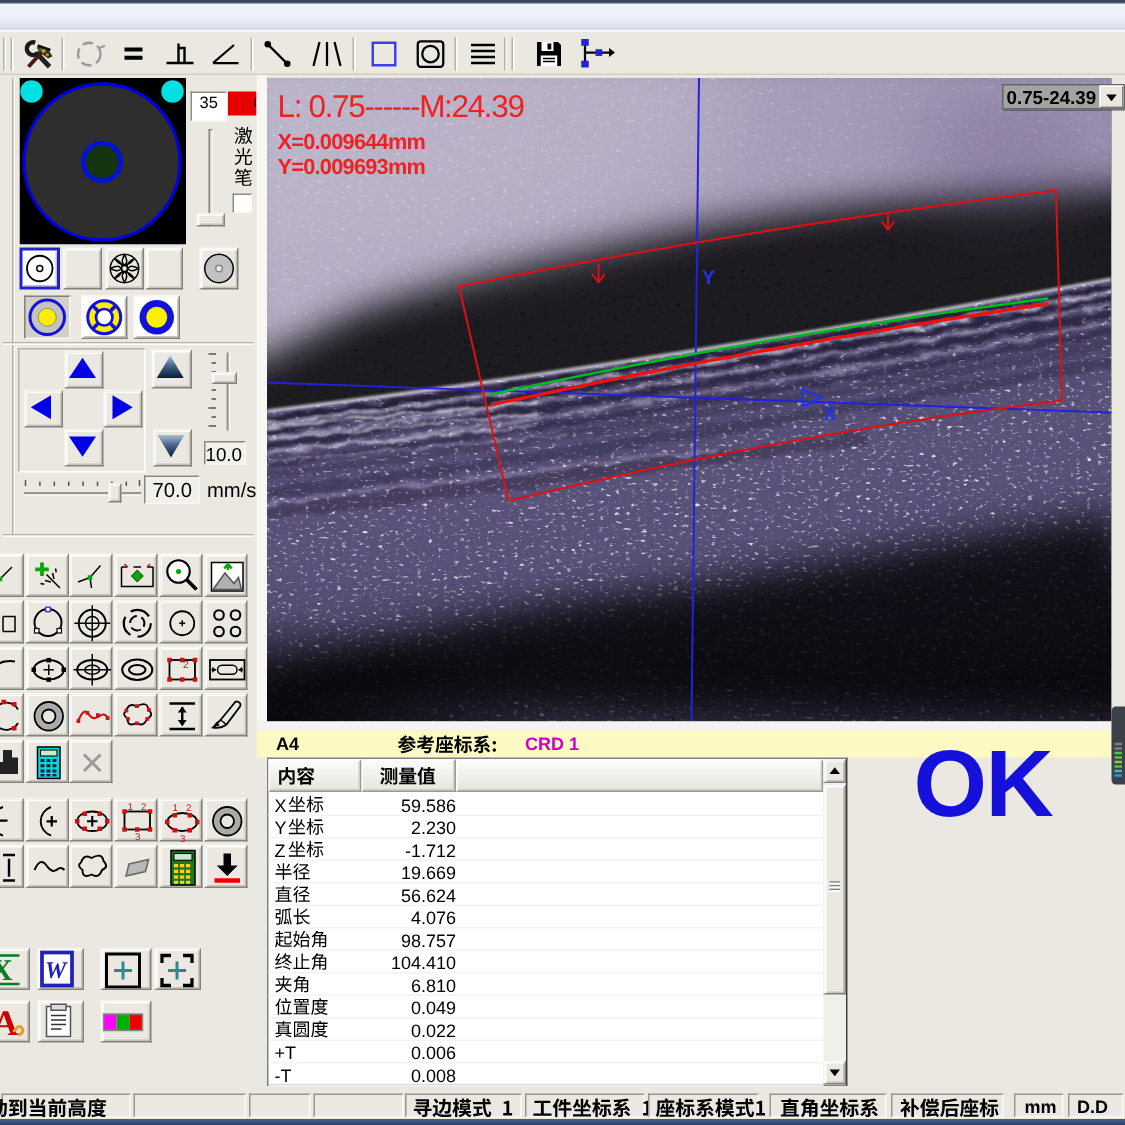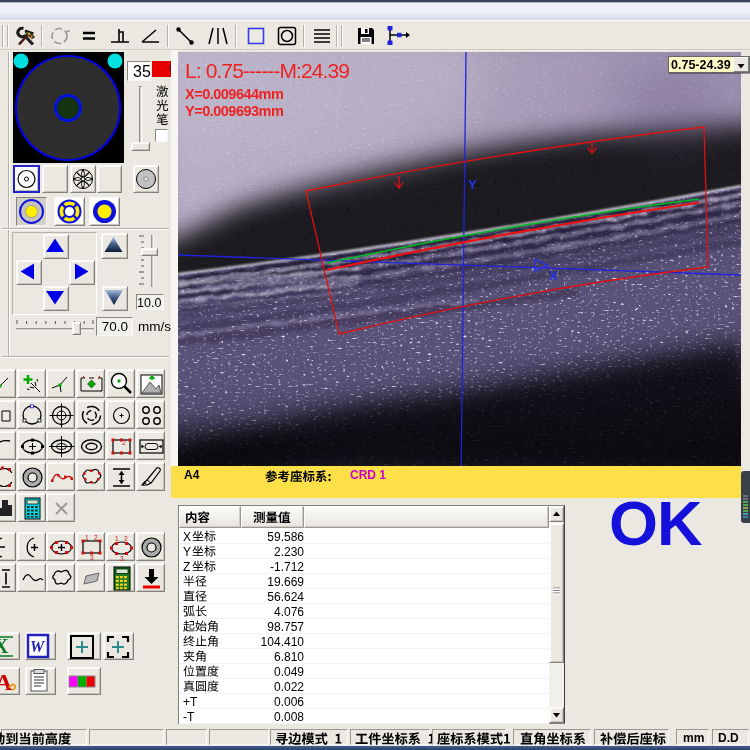--- a/index.html
+++ b/index.html
@@ -90,21 +90,21 @@
 </div>
 <div class="abs" id="leftpanel">
 <div class="abs" style="left:8px;top:2px;width:2px;height:305px;border-left:1px solid #b5b2aa;border-right:1px solid #fff"></div>
 <svg class="abs" style="left:13px;top:2px" width="111" height="111" viewBox="0 0 111 111">
       <rect width="111" height="111" fill="#000"></rect>
       <circle cx="55" cy="56" r="52" fill="#2e2e2e" stroke="#0000e0" stroke-width="2.2"></circle>
       <circle cx="55" cy="56" r="12.5" fill="#14330f" stroke="#0010e0" stroke-width="3"></circle>
       <circle cx="8" cy="9" r="7.5" fill="#00e0e0"></circle>
       <circle cx="102" cy="9" r="7.5" fill="#00e0e0"></circle>
     </svg>
-<div class="abs sunk" style="left:127px;top:11px;width:24px;height:19px;background:#fff;font-size:16px;padding:1px 0 17px 5px">35</div>
+<div class="abs sunk" style="left:127px;top:11px;width:24px;height:19px;background:#fff;font-size:11px;padding:1px 0 17px 5px">35</div>
 <div class="abs" style="left:152px;top:11px;width:22px;height:16px;background:#e60000;color:#0f172a;font-weight:normal;font-style:italic;font-size:12.5px;line-height:15px;padding-left:17px"><span style="display:inline-block;transform:scaleX(.75);transform-origin:0 0">OFF</span></div>
 <div class="abs" style="left:139px;top:36px;width:3px;height:66px;border:1px solid;border-color:#8a8880 #f8f7f4 #f8f7f4 #8a8880;background:#d8d5ce"></div>
 <div class="btn" style="left:131px;top:92px;width:19px;height:9px"></div>
 <div class="abs" style="left:156px;top:33px"><svg width="12" height="12" viewBox="0 -11.0 12 12" style="overflow:visible">
         <path d="M4.2 -6.9H6.5V-5.9H4.2ZM4.2 -8.5H6.5V-7.6H4.2ZM0.8 -9.8C1.4 -9.4 2.2 -8.7 2.5 -8.2L3.1 -8.8C2.7 -9.3 2 -9.9 1.3 -10.4ZM0.4 -6.4C1 -6 1.8 -5.4 2.2 -5L2.7 -5.7C2.3 -6 1.6 -6.6 1 -6.9ZM0.6 0.3 1.3 0.8C1.9 -0.3 2.5 -1.8 2.9 -3.1L2.2 -3.6C1.8 -2.2 1.1 -0.6 0.6 0.3ZM8.7 -10.5C8.4 -8.6 8 -6.7 7.3 -5.4V-9.2H5.6L6 -10.4L5 -10.5C5 -10.1 4.8 -9.6 4.7 -9.2H3.5V-5.2H7.2C7.4 -5 7.7 -4.7 7.8 -4.6C8 -4.9 8.2 -5.3 8.4 -5.7C8.6 -4.5 8.8 -3.2 9.3 -2C8.8 -1 8.2 -0.2 7.2 0.4C7.4 0.6 7.8 0.9 7.9 1C8.7 0.4 9.3 -0.3 9.8 -1.2C10.2 -0.3 10.8 0.4 11.5 1C11.7 0.8 12 0.4 12.1 0.2C11.3 -0.3 10.7 -1.1 10.2 -2.1C10.8 -3.5 11.2 -5.2 11.4 -7.2H12V-8.1H9.1C9.3 -8.8 9.4 -9.6 9.5 -10.4ZM4.6 -4.9 4.9 -4.2H3V-3.5H4.2V-3C4.2 -2.1 4 -0.6 2.5 0.5C2.7 0.6 3 0.9 3.1 1C4.3 0.2 4.8 -0.9 4.9 -1.9H6.4C6.3 -0.7 6.2 -0.2 6.1 -0C6 0.1 5.9 0.1 5.8 0.1C5.6 0.1 5.2 0.1 4.8 0C4.9 0.2 5 0.6 5 0.8C5.5 0.8 5.9 0.8 6.2 0.8C6.5 0.8 6.7 0.7 6.8 0.5C7.1 0.2 7.1 -0.5 7.2 -2.3C7.2 -2.4 7.2 -2.7 7.2 -2.7H5V-3V-3.5H7.7V-4.2H5.8C5.7 -4.5 5.5 -4.9 5.4 -5.1ZM10.6 -7.2C10.5 -5.6 10.2 -4.2 9.8 -3.1C9.3 -4.4 9 -5.8 8.8 -7.1L8.9 -7.2Z" fill="#000"></path>
       </svg></div>
 <div class="abs" style="left:156px;top:47px"><svg width="12" height="12" viewBox="0 -11.0 12 12" style="overflow:visible">
         <path d="M1.7 -9.6C2.4 -8.6 3 -7.3 3.2 -6.5L4.1 -6.8C3.9 -7.7 3.2 -8.9 2.6 -9.9ZM9.9 -10C9.6 -9 8.9 -7.7 8.4 -6.8L9.2 -6.5C9.7 -7.3 10.4 -8.6 10.9 -9.7ZM5.7 -10.5V-5.7H0.7V-4.8H4C3.8 -2.5 3.4 -0.7 0.4 0.2C0.6 0.4 0.9 0.8 1 1C4.2 -0 4.8 -2.1 5 -4.8H7.3V-0.4C7.3 0.7 7.6 1 8.8 1C9 1 10.3 1 10.6 1C11.6 1 11.9 0.4 12 -1.6C11.7 -1.7 11.3 -1.9 11.1 -2C11.1 -0.2 11 0.1 10.5 0.1C10.2 0.1 9.1 0.1 8.9 0.1C8.4 0.1 8.3 0 8.3 -0.4V-4.8H11.9V-5.7H6.7V-10.5Z" fill="#000"></path>
       </svg></div>
 <div class="abs" style="left:156px;top:61px"><svg width="12" height="12" viewBox="0 -11.0 12 12" style="overflow:visible">
@@ -584,28 +584,28 @@
 <path d="M357 207.5 L370 213.2 L357 219 Z" fill="none" stroke="#2233ee" stroke-width="1.3"></path>
 <path d="M128 139 Q327 99 526 75 L530 215 Q345 237.5 161 282 Z" fill="none" stroke="#e01010" stroke-width="1.3"></path>
 <path d="M221 124 v11 M221 136.5 l-4.2-6 M221 136.5 l4.2-6" stroke="#e01010" stroke-width="1.3" fill="none"></path>
 <path d="M414 89 v11 M414 101.5 l-4.2-6 M414 101.5 l4.2-6" stroke="#e01010" stroke-width="1.3" fill="none"></path>
 <path d="M149 218 Q335 178 521 150.5" stroke="#ee1111" stroke-width="2.2" fill="none"></path>
 <path d="M149 211 Q335 171 521 147" stroke="#00bb22" stroke-width="1.6" fill="none"></path>
 <text x="7" y="26" font-size="21" letter-spacing="-0.9" fill="#ee2222">L: 0.75------M:24.39</text>
 <text x="7" y="47" font-size="14.5" letter-spacing="-0.5" font-weight="bold" fill="#ee2222">X=0.009644mm</text>
 <text x="7" y="64" font-size="14.5" letter-spacing="-0.5" font-weight="bold" fill="#ee2222">Y=0.009693mm</text>
 </svg>
-<div class="abs" style="left:668px;top:56px;width:82px;height:17px;background:#fef9c3;border:1px solid #666;box-shadow:1px 1px 0 #00000055">
+<div class="abs" style="left:668px;top:56px;width:82px;height:17px;background:#a3a3a3;border:1px solid #666;box-shadow:1px 1px 0 #00000055">
 <div style="position:absolute;left:2px;top:1px;font-size:12.5px;font-weight:bold">0.75-24.39</div>
 <div style="position:absolute;right:0;top:0;width:16px;height:15px;background:#ebe8e1;border:1px solid;border-color:#fff #83817c #83817c #fff"><svg width="14" height="13" viewBox="0 0 14 13">
         <path d="M3.5 5 h7 L7 9.5z" fill="#000"></path>
       </svg></div>
 </div>
 <div class="abs" style="left:171px;top:481px;width:579px;height:6px;background:#f4f3ef"></div>
-<div class="abs" style="left:171px;top:466px;width:570px;height:32px;background:#fde047">
+<div class="abs" style="left:171px;top:487px;width:570px;height:18px;background:#fef9c3">
 <div class="abs" style="left:13px;top:2px;font-size:12px;font-weight:bold">A4</div>
 <div class="abs" style="left:94px;top:2px"><svg width="67" height="12" viewBox="0 -11.0 67 12" style="overflow:visible">
         <path d="M7.7 -3.5C6.6 -2.8 4.5 -2.3 2.8 -2.1C3.1 -1.7 3.5 -1.3 3.7 -0.9C5.6 -1.3 7.6 -1.9 8.9 -2.9ZM9.1 -2.2C7.8 -1 4.9 -0.4 2 -0.2C2.2 0.2 2.5 0.7 2.7 1.2C5.9 0.8 8.8 0.1 10.5 -1.6ZM2.1 -7.2C2.5 -7.3 2.9 -7.3 4.5 -7.4C4.4 -7.1 4.3 -6.9 4.1 -6.6H0.6V-5.3H3.2C2.4 -4.4 1.4 -3.8 0.3 -3.3C0.6 -3 1.2 -2.4 1.4 -2.1C2.1 -2.5 2.8 -2.9 3.5 -3.5C3.7 -3.2 3.9 -3 4 -2.8C5.2 -3.1 6.8 -3.6 7.9 -4.2L6.7 -4.9C6.1 -4.6 5 -4.3 4 -4C4.4 -4.4 4.8 -4.9 5.1 -5.3H7.5C8.4 -4 9.8 -2.8 11.2 -2.1C11.4 -2.5 11.9 -3 12.2 -3.3C11.1 -3.7 10 -4.5 9.2 -5.3H12V-6.6H5.8C6 -6.9 6.1 -7.2 6.2 -7.5L9.4 -7.6C9.7 -7.4 10 -7.1 10.1 -6.9L11.4 -7.8C10.7 -8.6 9.3 -9.6 8.2 -10.3L7 -9.6C7.3 -9.3 7.7 -9.1 8.1 -8.8L4.6 -8.7C5.3 -9.1 5.9 -9.6 6.5 -10L5.2 -10.8C4.3 -9.9 3.1 -9.2 2.7 -8.9C2.3 -8.7 2 -8.6 1.7 -8.5C1.9 -8.2 2.1 -7.5 2.1 -7.2Z M22.7 -10.1C22.3 -9.6 21.9 -9.1 21.4 -8.7V-9.3H18.9V-10.6H17.4V-9.3H14.4V-8.1H17.4V-7.1H13.3V-5.9H17.8C16.2 -4.9 14.6 -4.1 12.9 -3.6C13.1 -3.2 13.4 -2.6 13.5 -2.2C14.6 -2.6 15.6 -3.1 16.6 -3.7C16.3 -3 15.9 -2.2 15.6 -1.7H21C20.8 -0.9 20.6 -0.5 20.4 -0.4C20.2 -0.2 20.1 -0.2 19.8 -0.2C19.4 -0.2 18.4 -0.3 17.5 -0.3C17.8 0.1 18 0.6 18.1 1.1C18.9 1.1 19.8 1.1 20.2 1.1C20.8 1 21.2 1 21.6 0.6C22.1 0.2 22.3 -0.6 22.6 -2.3C22.7 -2.5 22.7 -2.9 22.7 -2.9H17.8L18.2 -3.8H23.1V-4.9H18.8C19.2 -5.2 19.7 -5.5 20.1 -5.9H24.3V-7.1H21.6C22.5 -7.9 23.2 -8.6 23.8 -9.5ZM18.9 -7.1V-8.1H20.8C20.4 -7.8 20 -7.4 19.6 -7.1Z M30.8 -10.3C30.9 -10.1 31.1 -9.8 31.2 -9.5H26.3V-6.1C26.3 -4.2 26.2 -1.6 25.2 0.2C25.6 0.3 26.2 0.8 26.5 1C27.3 -0.4 27.6 -2.4 27.7 -4.2C28 -4 28.5 -3.6 28.7 -3.4C29.2 -3.8 29.5 -4.2 29.8 -4.8C30.2 -4.4 30.6 -3.9 30.9 -3.6L31.6 -4.5V-3H28.4V-1.7H31.6V-0.5H27.6V0.8H37V-0.5H33V-1.7H36.4V-3H33V-4.1C33.3 -3.9 33.6 -3.6 33.8 -3.5C34.2 -3.8 34.5 -4.2 34.8 -4.7C35.4 -4.2 35.9 -3.7 36.2 -3.4L37.1 -4.4C36.7 -4.8 36 -5.3 35.4 -5.8C35.5 -6.3 35.7 -6.8 35.8 -7.4L34.4 -7.5C34.2 -6.3 33.8 -5.3 33 -4.6V-7.7H31.6V-4.7C31.3 -5.1 30.8 -5.6 30.3 -6C30.5 -6.4 30.6 -6.9 30.6 -7.4L29.3 -7.5C29.1 -6.1 28.6 -5 27.7 -4.3C27.7 -4.9 27.7 -5.5 27.7 -6.1V-8.1H37V-9.5H32.9C32.7 -9.9 32.5 -10.4 32.2 -10.8Z M43.3 -9.9V-8.5H48.9V-9.9ZM47.2 -3.9C47.7 -2.7 48.2 -1 48.3 0.1L49.7 -0.4C49.5 -1.5 49 -3.1 48.4 -4.4ZM43.3 -4.3C43 -3 42.5 -1.7 41.9 -0.8C42.2 -0.6 42.8 -0.2 43 -0C43.7 -1 44.3 -2.5 44.7 -4ZM42.8 -6.9V-5.5H45.2V-0.7C45.2 -0.5 45.2 -0.5 45 -0.5C44.8 -0.5 44.3 -0.5 43.8 -0.5C44 -0.1 44.2 0.6 44.2 1.1C45.1 1.1 45.7 1 46.2 0.8C46.6 0.5 46.7 0.1 46.7 -0.6V-5.5H49.5V-6.9ZM39.7 -10.6V-8.2H37.9V-6.8H39.4C39 -5.4 38.4 -3.7 37.7 -2.8C38 -2.4 38.3 -1.8 38.5 -1.4C38.9 -2 39.3 -3 39.7 -4V1.1H41.1V-4.8C41.5 -4.3 41.8 -3.7 42 -3.3L42.8 -4.5C42.6 -4.8 41.5 -6.1 41.1 -6.5V-6.8H42.6V-8.2H41.1V-10.6Z M53 -2.7C52.4 -1.9 51.4 -1.1 50.5 -0.5C50.9 -0.3 51.5 0.2 51.8 0.5C52.7 -0.2 53.8 -1.2 54.5 -2.2ZM57.7 -2C58.7 -1.2 59.9 -0.2 60.5 0.5L61.8 -0.4C61.2 -1.1 59.9 -2.1 59 -2.8ZM58 -5.5C58.2 -5.3 58.5 -5 58.7 -4.8L55 -4.5C56.6 -5.3 58.2 -6.3 59.7 -7.5L58.6 -8.5C58 -8 57.4 -7.5 56.8 -7.1L54.3 -7C55.1 -7.5 55.8 -8.1 56.4 -8.7C58.1 -8.9 59.6 -9.1 60.9 -9.4L59.8 -10.7C57.7 -10.2 54.2 -9.8 51.1 -9.7C51.3 -9.4 51.5 -8.8 51.5 -8.4C52.4 -8.4 53.4 -8.5 54.4 -8.6C53.7 -8 53 -7.5 52.8 -7.3C52.4 -7.1 52.1 -6.9 51.8 -6.8C52 -6.5 52.2 -5.8 52.2 -5.6C52.5 -5.7 53 -5.7 54.9 -5.9C54.1 -5.4 53.4 -5 53 -4.9C52.2 -4.5 51.8 -4.2 51.3 -4.2C51.4 -3.8 51.6 -3.1 51.7 -2.8C52.1 -3 52.7 -3.1 55.5 -3.3V-0.6C55.5 -0.4 55.5 -0.4 55.3 -0.4C55.1 -0.4 54.3 -0.4 53.6 -0.4C53.9 0 54.1 0.6 54.2 1.1C55.1 1.1 55.8 1.1 56.4 0.8C56.9 0.6 57.1 0.2 57.1 -0.5V-3.4L59.7 -3.7C60 -3.2 60.2 -2.9 60.4 -2.5L61.6 -3.2C61.1 -4 60.1 -5.2 59.1 -6.1Z M64.5 -4.6C65.2 -4.6 65.7 -5.1 65.7 -5.8C65.7 -6.5 65.2 -7 64.5 -7C63.9 -7 63.4 -6.5 63.4 -5.8C63.4 -5.1 63.9 -4.6 64.5 -4.6ZM64.5 0.2C65.2 0.2 65.7 -0.4 65.7 -1C65.7 -1.7 65.2 -2.2 64.5 -2.2C63.9 -2.2 63.4 -1.7 63.4 -1C63.4 -0.4 63.9 0.2 64.5 0.2Z" fill="#000"></path>
       </svg></div>
 <div class="abs" style="left:179px;top:2px;font-size:12px;font-weight:bold;color:#cc00cc">CRD 1</div>
 </div>
 <div class="abs" id="tablebox" style="left:178px;top:505px;width:387px;height:219px;background:#fff;border:1px solid #808080;border-right:1px solid #404040">
 <div class="hcell" style="left:0;width:62px">
       <svg width="25" height="12" viewBox="0 -11.0 25 12" style="overflow:visible">
         <path d="M1.1 -8.5V1.2H2.6V-2.4C3 -2.1 3.5 -1.6 3.7 -1.3C5 -2.1 5.9 -3.1 6.4 -4.2C7.3 -3.3 8.2 -2.2 8.7 -1.6L10 -2.5C9.3 -3.4 7.9 -4.7 6.9 -5.7C7 -6.1 7 -6.6 7 -7.1H10V-0.6C10 -0.4 9.9 -0.3 9.6 -0.3C9.4 -0.3 8.6 -0.3 7.8 -0.4C8 0 8.2 0.7 8.3 1.1C9.4 1.1 10.2 1.1 10.7 0.9C11.3 0.6 11.4 0.2 11.4 -0.6V-8.5H7V-10.6H5.5V-8.5ZM2.6 -2.5V-7.1H5.5C5.4 -5.5 5 -3.7 2.6 -2.5Z M16.5 -8C15.8 -7.2 14.7 -6.4 13.6 -5.9C13.9 -5.6 14.4 -5 14.7 -4.7C15.8 -5.4 17.1 -6.4 17.9 -7.5ZM19.5 -7.1C20.6 -6.5 22 -5.4 22.6 -4.8L23.7 -5.7C23 -6.4 21.6 -7.4 20.5 -8ZM18.5 -6.9C17.3 -4.9 15.2 -3.5 12.8 -2.8C13.2 -2.4 13.6 -1.9 13.8 -1.5C14.2 -1.7 14.7 -1.9 15.1 -2.1V1.1H16.6V0.8H20.9V1.1H22.4V-2.3C22.8 -2.1 23.3 -1.9 23.7 -1.7C23.9 -2.1 24.3 -2.6 24.6 -2.9C22.7 -3.6 21 -4.5 19.6 -6L19.8 -6.3ZM16.6 -0.6V-1.9H20.9V-0.6ZM16.9 -3.2C17.6 -3.7 18.2 -4.3 18.8 -5C19.5 -4.3 20.2 -3.7 20.9 -3.2ZM17.7 -10.4C17.8 -10.2 17.9 -9.9 18 -9.6H13.4V-6.9H14.9V-8.3H22.6V-6.9H24.1V-9.6H19.8C19.6 -10 19.4 -10.4 19.2 -10.8Z" fill="#000"></path>

